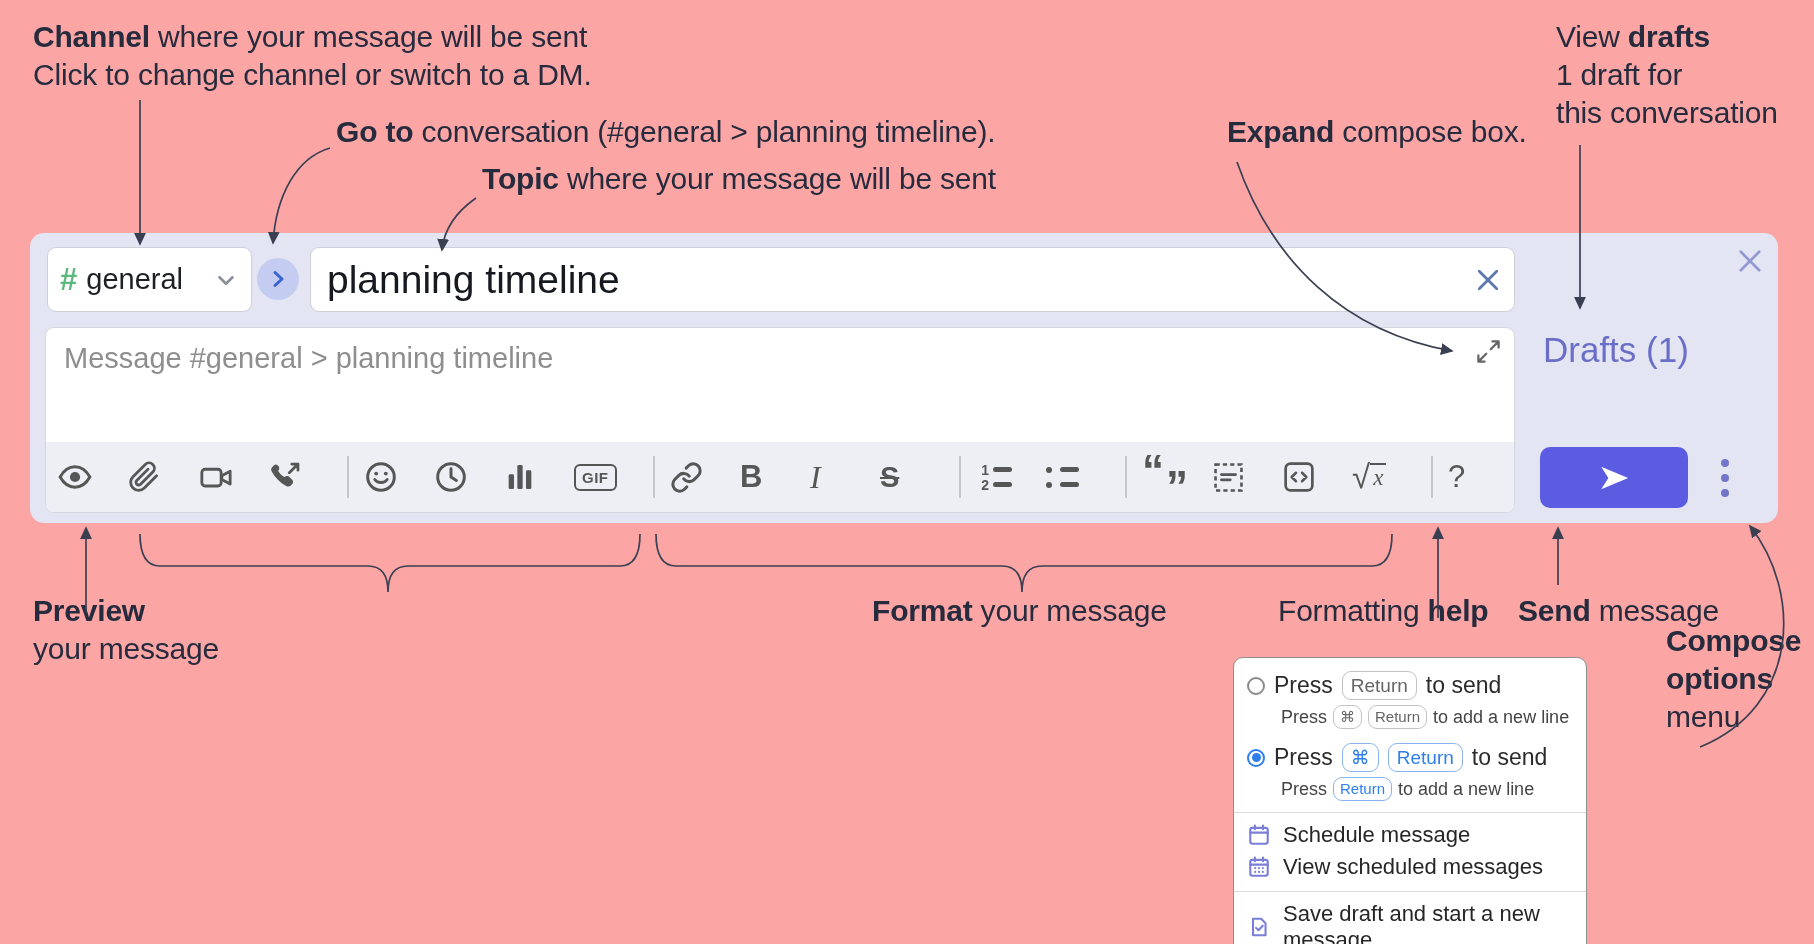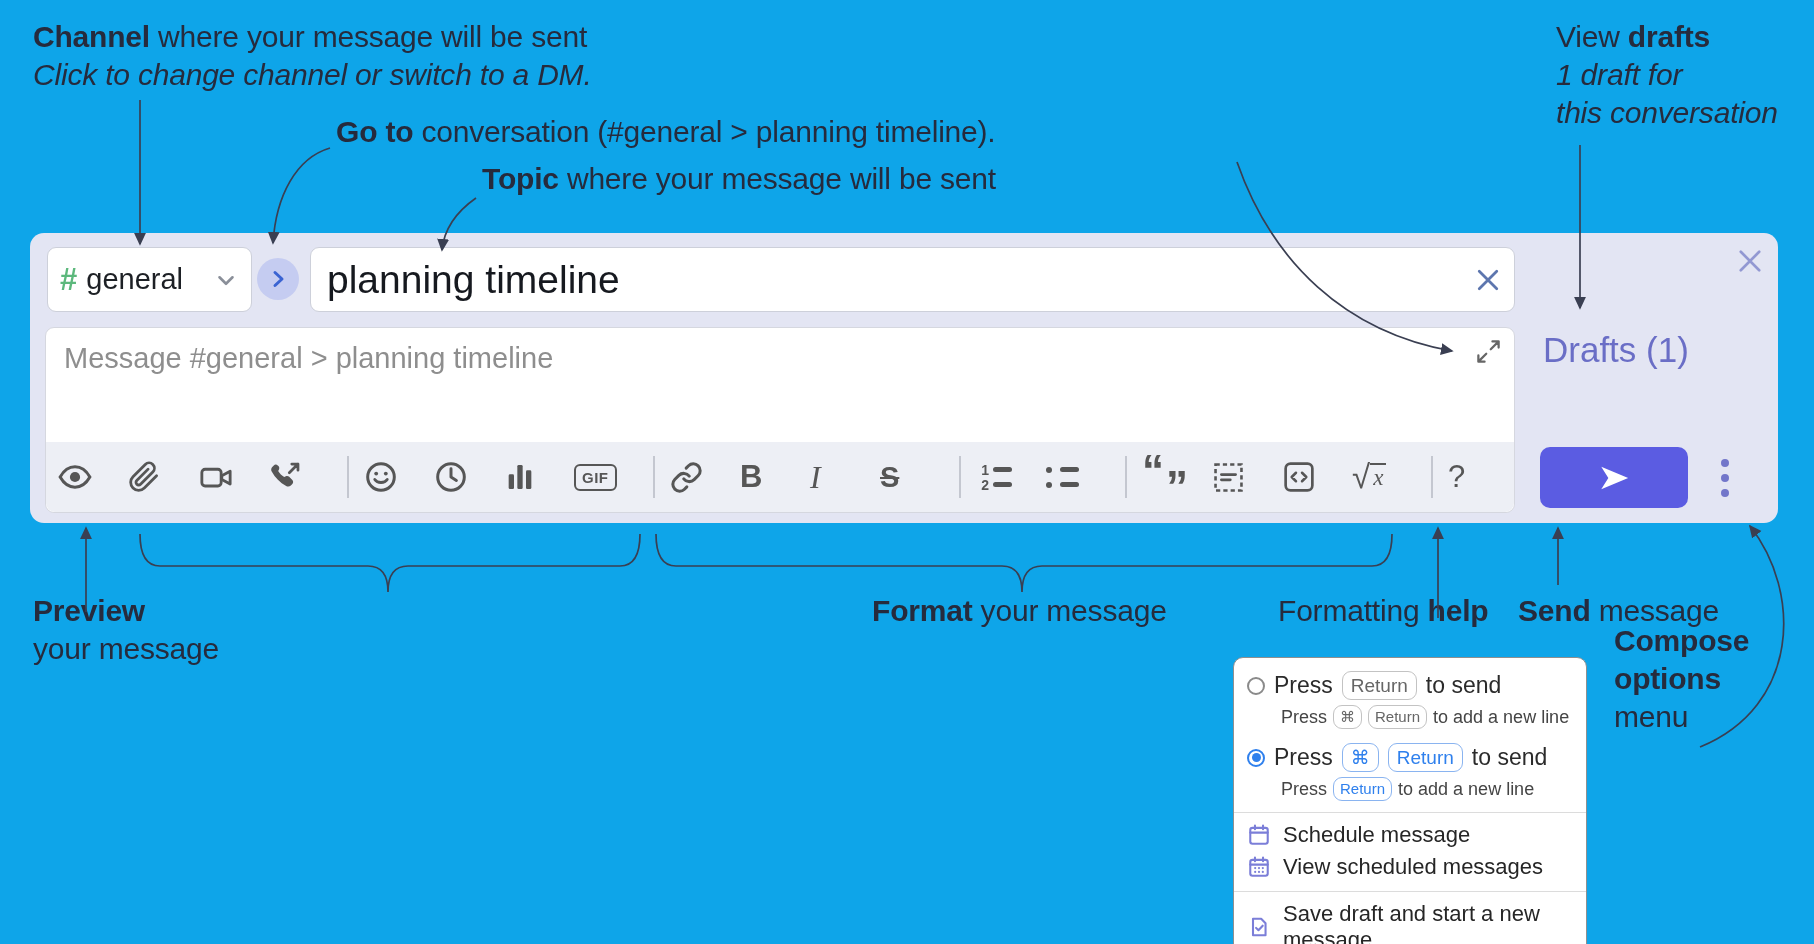--- a/index.html
+++ b/index.html
@@ -1,21 +1,21 @@
 <!DOCTYPE html>
 <html><head>
 <meta charset="utf-8">
 <style>
   html,body{margin:0;padding:0;background:#fff}
-  .stage{position:relative;width:1814px;height:944px;background:#0ea5e9;overflow:hidden;
+  .stage{position:relative;width:1814px;height:944px;background:#fca5a5;overflow:hidden;
          font-family:"Liberation Sans","DejaVu Sans",sans-serif;color:#262b3d}
   
   .ann{position:absolute;font-size:30px;line-height:38px;letter-spacing:-.2px;white-space:nowrap}
   .ann .b{font-weight:700}
-  .ann .i{font-style:italic}
+  .ann .i{}
   
   .overlay{position:absolute;left:0;top:0;z-index:10;pointer-events:none}
   
   .compose{position:absolute;left:30px;top:233px;width:1748px;height:290px;background:#e3e5f3;
            border-radius:14px;z-index:1}
   .chan{position:absolute;left:17px;top:14px;width:205px;height:65px;background:#fff;
         border:1px solid #cdd0da;border-radius:9px;display:flex;align-items:center;gap:9px;
         padding:0 12px;font-size:29px;color:#1d2025;cursor:pointer;box-sizing:border-box;font-family:inherit}
   .hash{color:#5cb87c;font-weight:700;font-size:31px;line-height:1}
   .goto{position:absolute;left:227px;top:25px;width:42px;height:42px;border-radius:50%;
@@ -91,20 +91,23 @@
   </div>
 
   <div class="ann" style="left:336px;top:113px">
     <span class="b">Go to</span><span> conversation (#general &gt; planning timeline).</span>
   </div>
 
   <div class="ann" style="left:482px;top:160px">
     <span class="b">Topic</span><span> where your message will be sent</span>
   </div>
 
+  <div class="ann" style="left:1227px;top:113px">
+    <span class="b">Expand</span><span> compose box.</span>
+  </div>
 
   <div class="ann" style="left:1556px;top:18px">
     <div><span>View </span><span class="b">drafts</span></div>
     <div class="i">1 draft for</div>
     <div class="i">this conversation</div>
   </div>
 
   <div class="ann" style="left:33px;top:592px">
     <div class="b">Preview</div>
     <div>your message</div>
@@ -116,21 +119,21 @@
   </div>
 
   <div class="ann" style="left:1278px;top:592px">
     <span>Formatting </span><span class="b">help</span>
   </div>
 
   <div class="ann" style="left:1518px;top:592px">
     <span class="b">Send</span><span> message</span>
   </div>
 
-  <div class="ann" style="left:1614px;top:622px">
+  <div class="ann" style="left:1666px;top:622px">
     <div class="b">Compose</div>
     <div class="b">options</div>
     <div>menu</div>
   </div>
 
   <div class="compose">
 
     <button class="chan">
       <span class="hash">#</span>
       <span>general</span>

